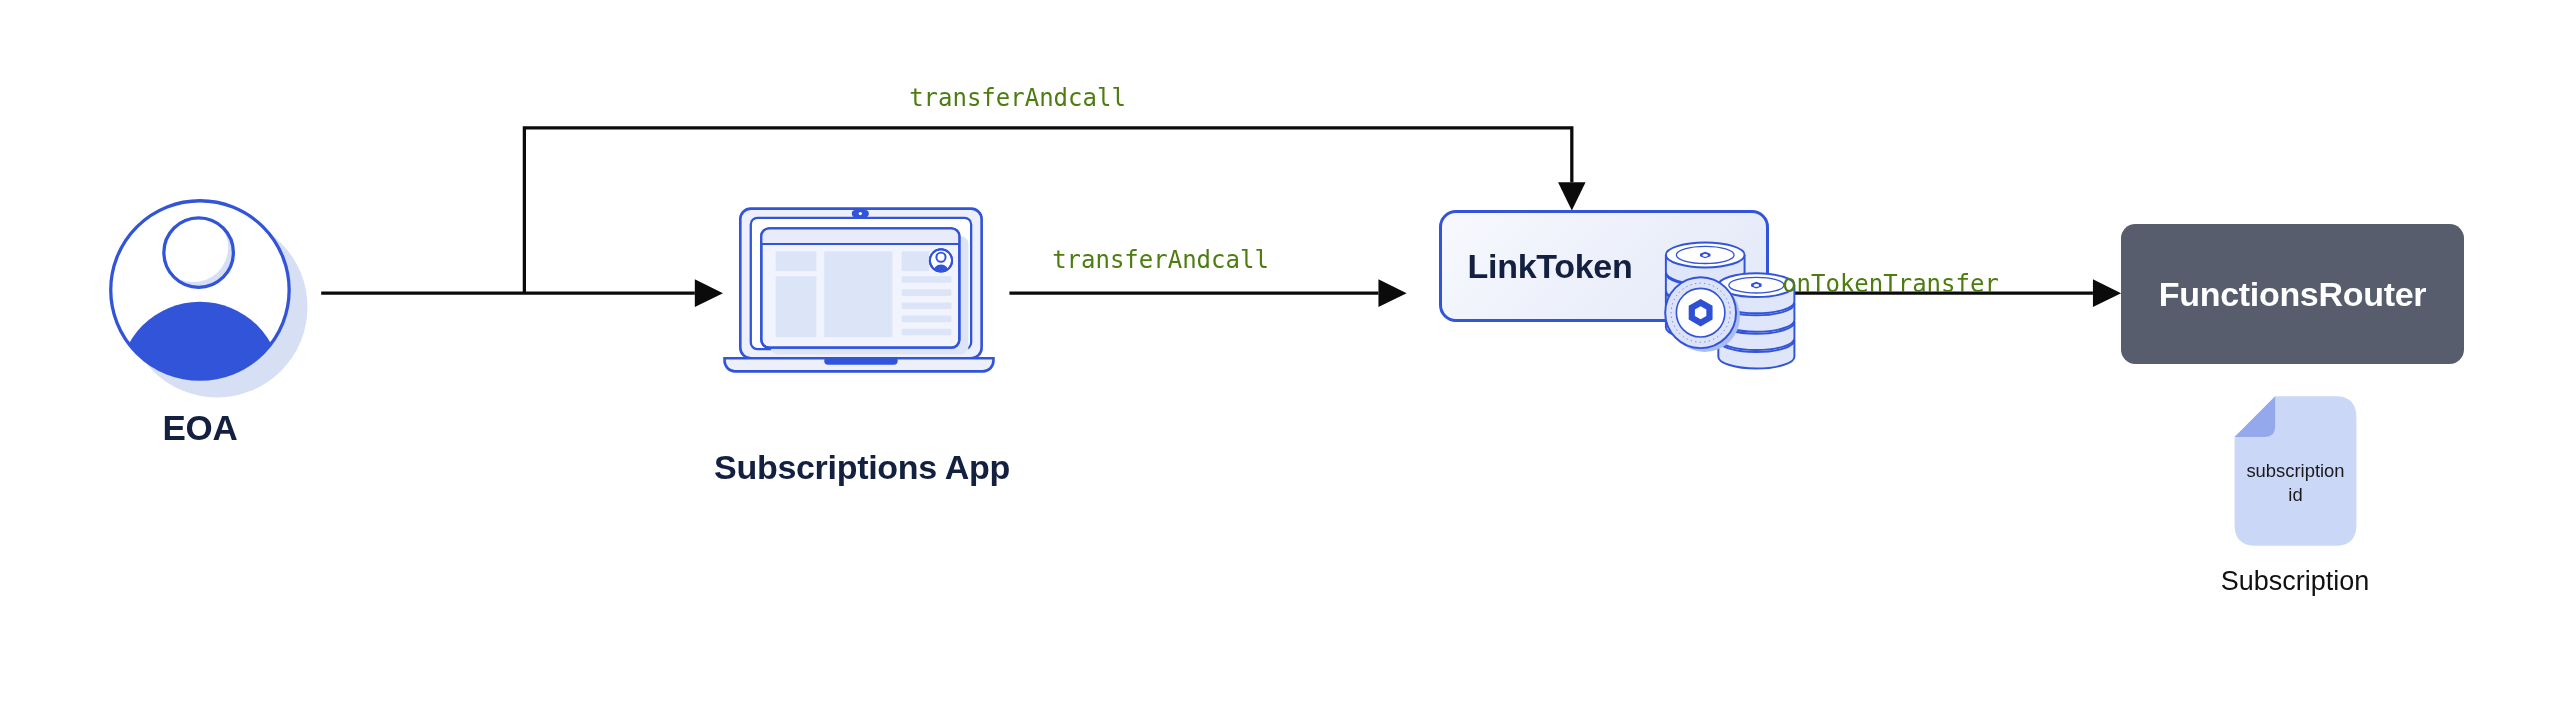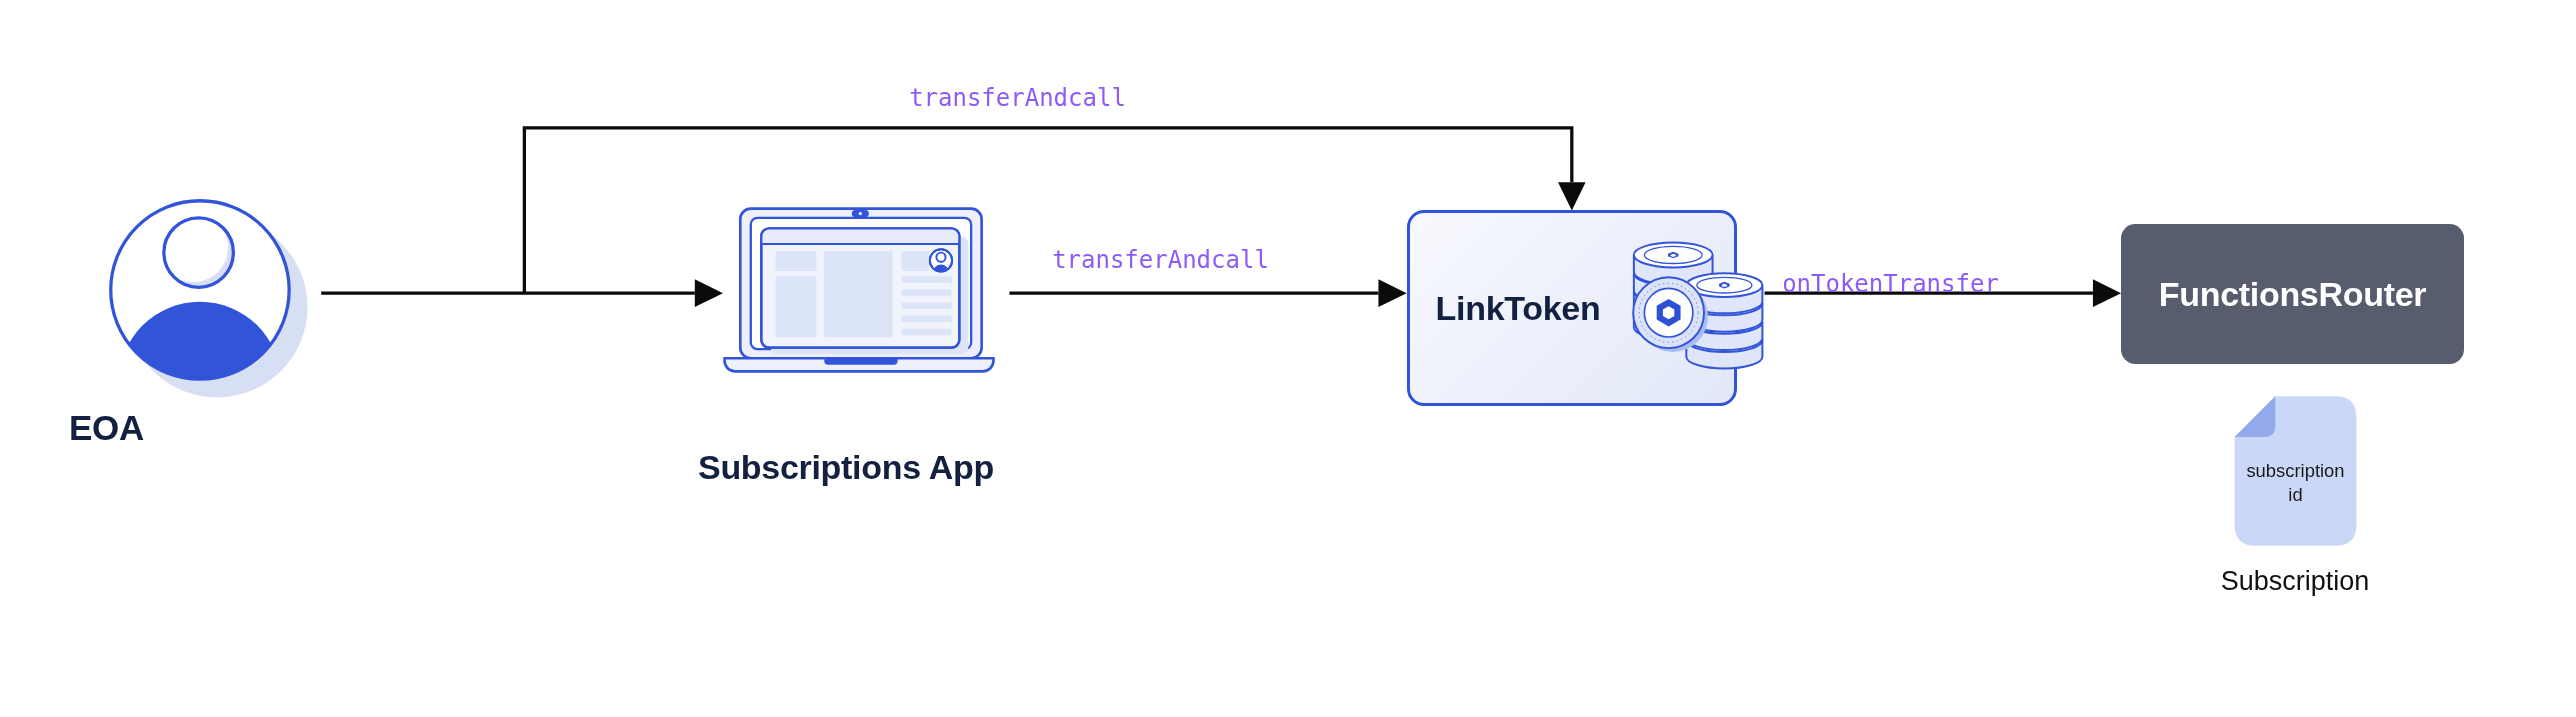--- a/index.html
+++ b/index.html
@@ -2,24 +2,24 @@
 <html style="font-size:10.5px"><head>
 <meta charset="utf-8">
 <style>
   html,body{margin:0;padding:0;background:#ffffff;}
   .canvas{position:relative;width:2576px;height:718px;background:#ffffff;overflow:hidden;
           font-family:"Liberation Sans",sans-serif;}
   .abs{position:absolute;}
   svg{display:block;}
   .connectors{position:absolute;left:0;top:0;z-index:1;}
   .node{z-index:2;}
-  .edge-label{z-index:3;font-family:"DejaVu Sans Mono",monospace;font-size:24px;color:#8b5cf6;
+  .edge-label{z-index:3;font-family:"DejaVu Sans Mono",monospace;font-size:24px;color:#4d7c0f;
               text-align:center;white-space:nowrap;}
-  .node-label{font-weight:bold;color:#13203f;text-align:left;letter-spacing:-0.3px;white-space:nowrap;}
-  .linktoken-box{left:1407px;top:210px;width:330px;height:196px;box-sizing:border-box;
+  .node-label{font-weight:bold;color:#13203f;text-align:center;letter-spacing:-0.3px;white-space:nowrap;}
+  .linktoken-box{left:1439px;top:210px;width:330px;height:112px;box-sizing:border-box;
                  border:3.3px solid #3254d9;border-radius:17px;
                  background:linear-gradient(135deg,#f8f9fe 0%,#eef1fb 45%,#e2e8f8 100%);}
   .linktoken-label{position:absolute;left:0;top:0;width:216px;height:100%;display:flex;
                    align-items:center;justify-content:center;font-size:34px;font-weight:bold;
                    color:#13203f;letter-spacing:-0.3px;}
   .router-box{left:2121px;top:224px;width:343px;height:140px;background:#575d6c;border-radius:14.4px;
               display:flex;align-items:center;justify-content:center;}
   .router-label{font-size:34px;font-weight:bold;color:#ffffff;letter-spacing:-0.3px;white-space:nowrap;}
   .doc-text{left:2233px;top:459px;width:125px;text-align:center;font-size:18.4px;line-height:24px;
             color:#1a1a1a;z-index:3;}

